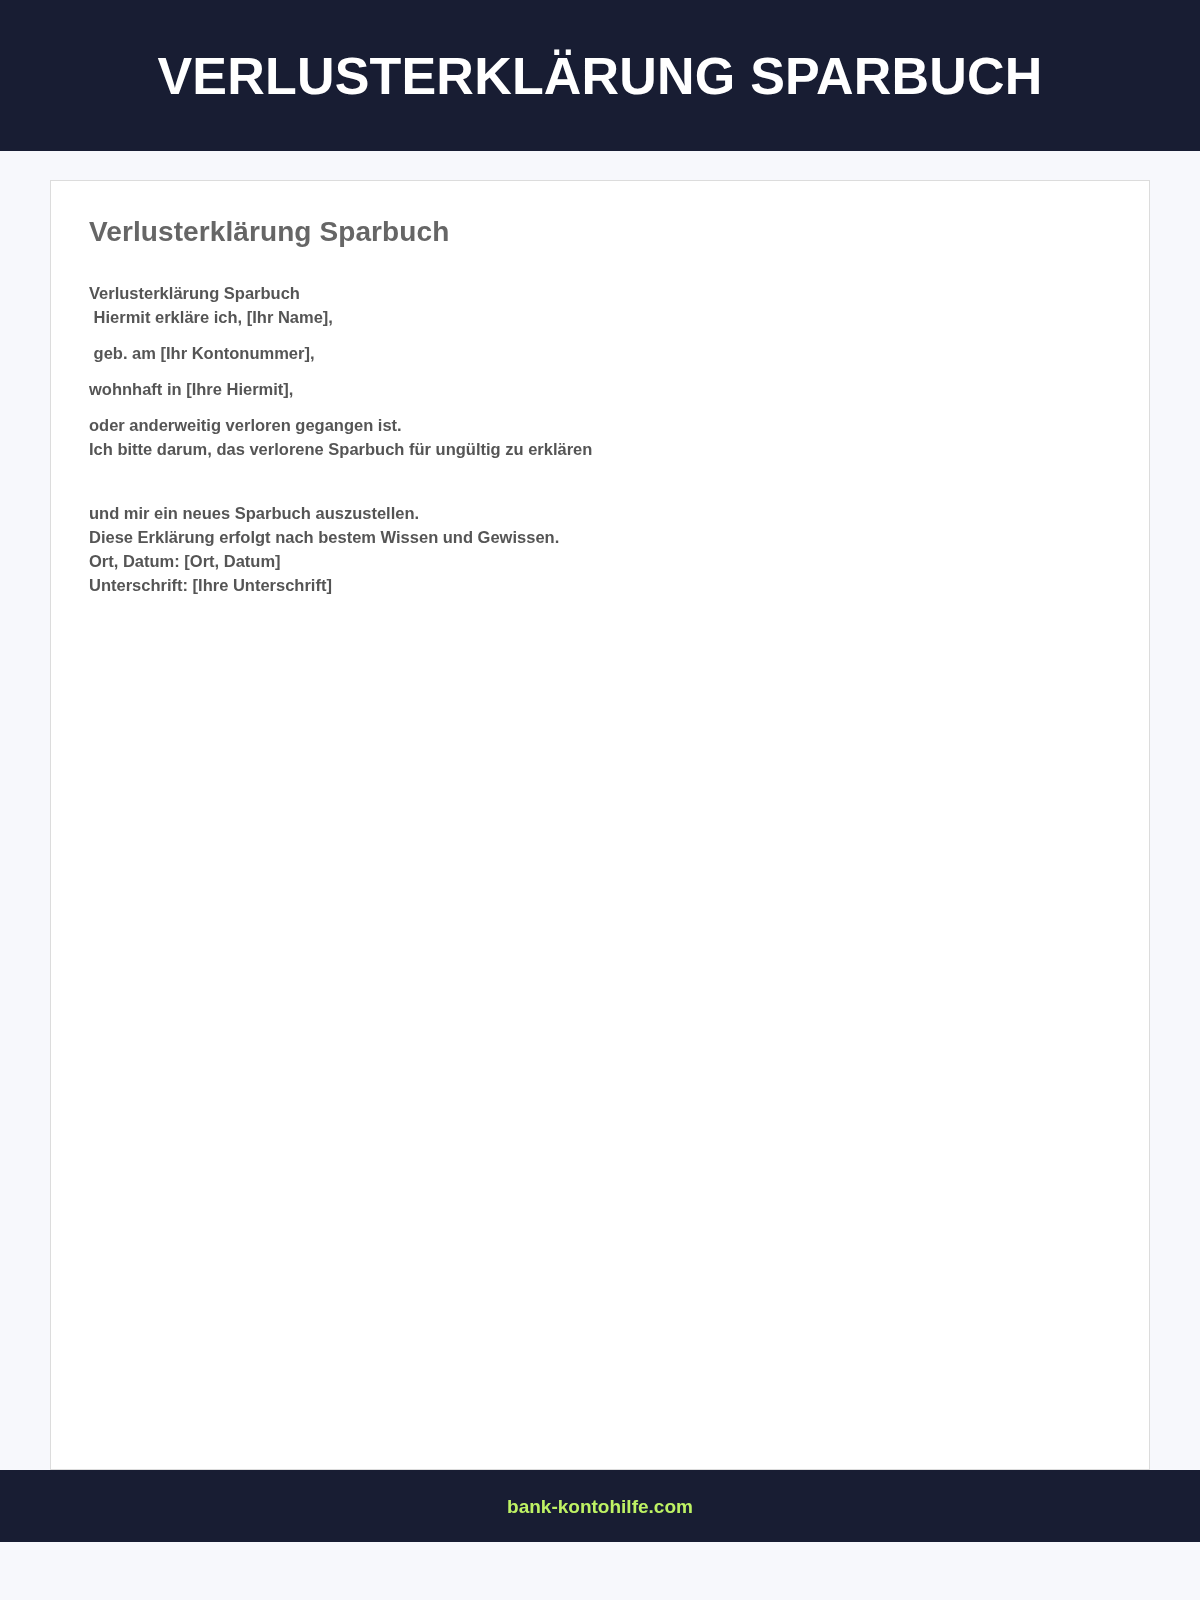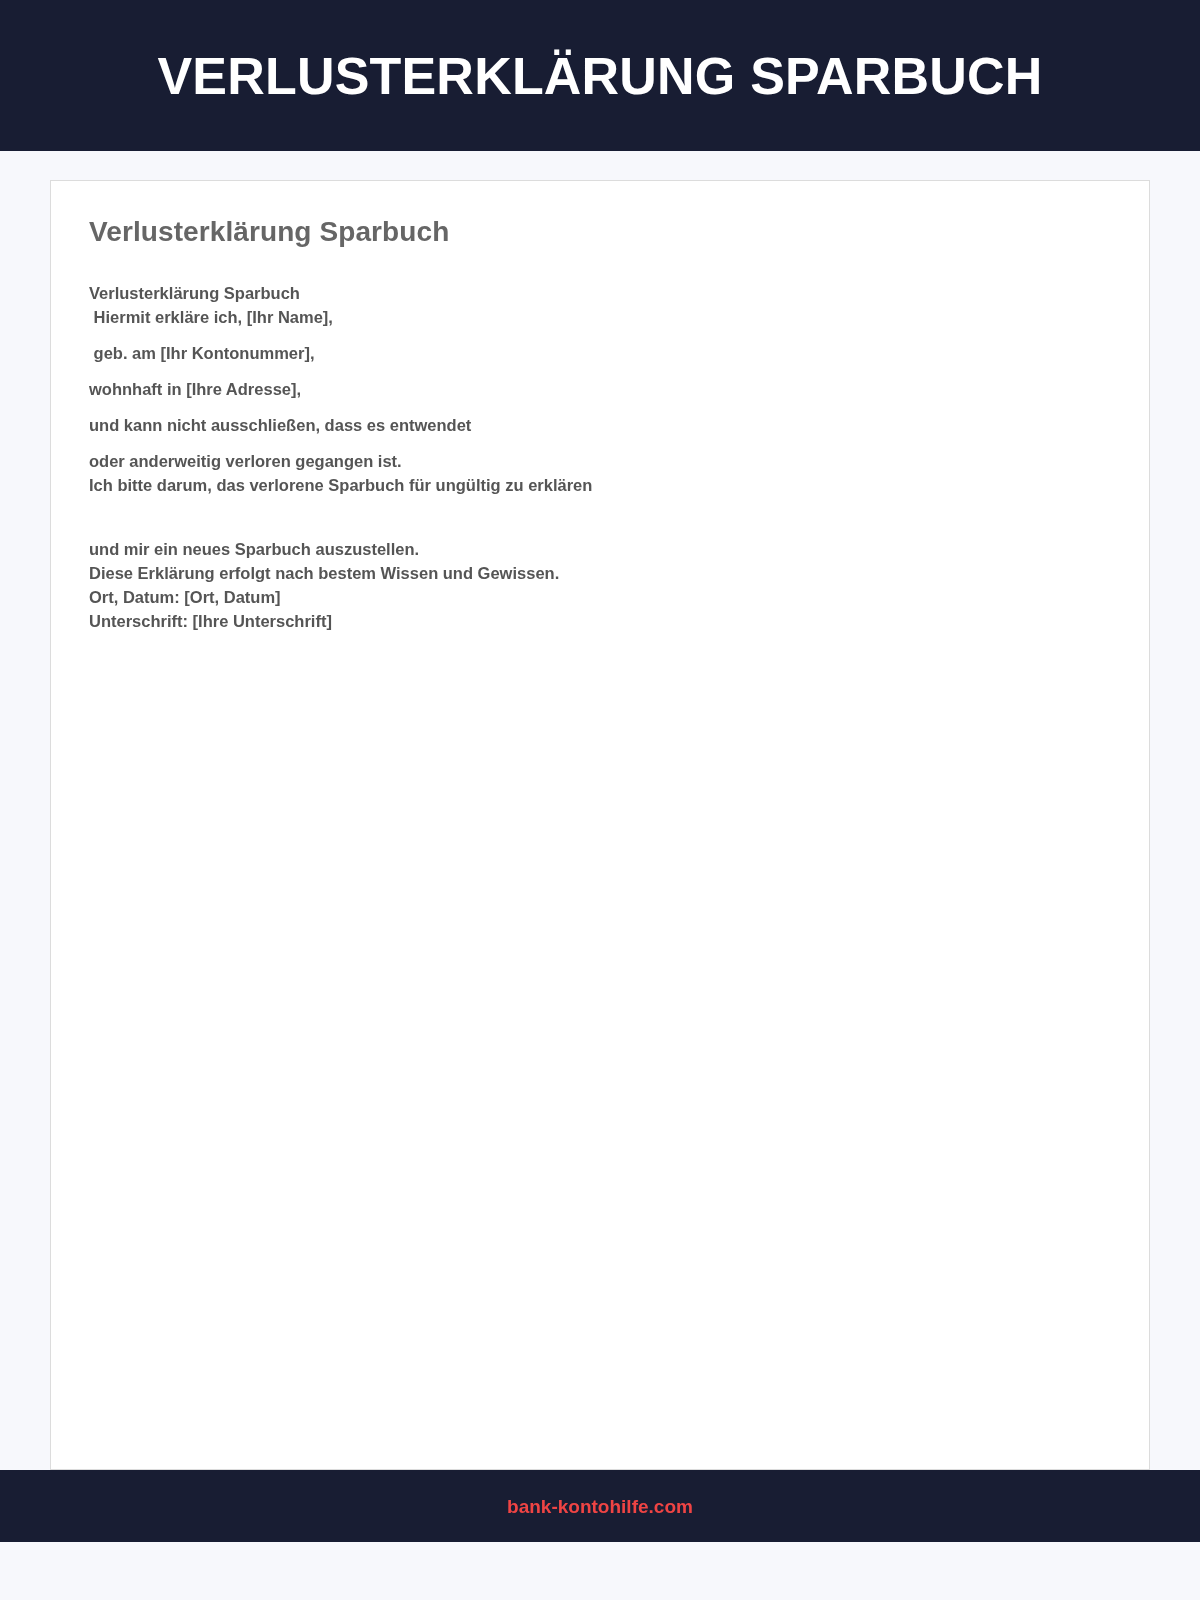--- a/index.html
+++ b/index.html
@@ -85,21 +85,21 @@
   
   .site-footer {
     background: #181d33;
     height: 72px;
     flex: 0 0 72px;
     display: flex;
     align-items: center;
     justify-content: center;
   }
   .site-footer__brand {
-    color: #ef4444;
+    color: #bef264;
     font-size: 19px;
     font-weight: bold;
     line-height: 1;
     text-align: center;
   }
 </style>
 </head>
 <body>
 
 <div class="page">
@@ -108,22 +108,21 @@
     <h1 class="site-header__title">VERLUSTERKLÄRUNG SPARBUCH</h1>
   </header>
 
   <main class="main">
     <section class="doc-card">
       <h2 class="doc-card__heading">Verlusterklärung Sparbuch</h2>
       <div class="doc-body">
         <p>Verlusterklärung Sparbuch
  Hiermit erkläre ich, [Ihr Name],</p>
         <p> geb. am [Ihr Kontonummer],</p>
-        <p>wohnhaft in [Ihre Adresse],</p>
-        <p>und kann nicht ausschließen, dass es entwendet</p>
+        <p>wohnhaft in [Ihre Hiermit],</p>
         <p>oder anderweitig verloren gegangen ist.
 Ich bitte darum, das verlorene Sparbuch für ungültig zu erklären</p>
         <p>und mir ein neues Sparbuch auszustellen.
 Diese Erklärung erfolgt nach bestem Wissen und Gewissen.
 Ort, Datum: [Ort, Datum]
 Unterschrift: [Ihre Unterschrift]</p>
       </div>
     </section>
   </main>
 

